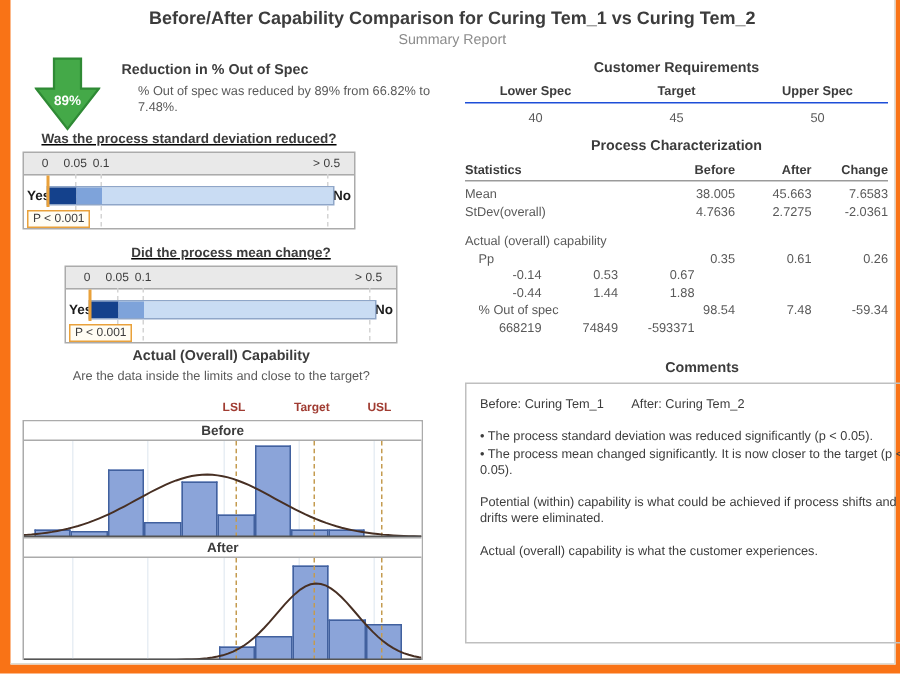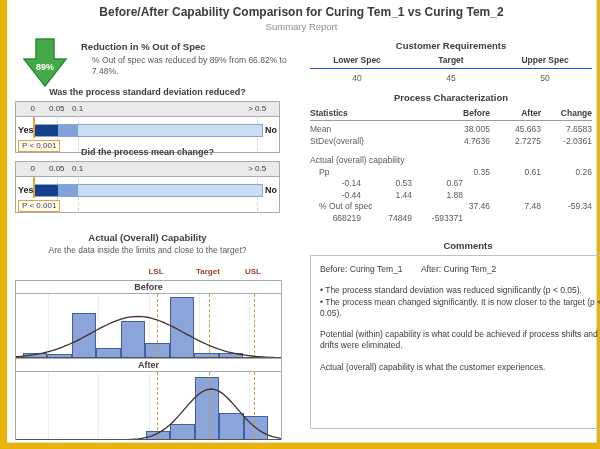--- a/index.html
+++ b/index.html
@@ -1,38 +1,38 @@
 <!DOCTYPE html>
 <html><head>
 <meta charset="utf-8">
 <style>
   html,body{margin:0;padding:0;}
   body{font-family:"Liberation Sans","DejaVu Sans",sans-serif;}
-  .canvas{position:relative;width:600px;height:449px;background:#eab308;overflow:hidden;}
+  .canvas{position:relative;width:600px;height:449px;background:#f97316;overflow:hidden;}
   .report{position:absolute;left:7px;top:0;width:589px;height:442px;background:#FFFFFF;
           border-right:1px solid #DDDDD5;border-bottom:1px solid #DDDDD5;}
 
   
   .title{position:absolute;top:5px;left:0;width:100%;text-align:center;
          font-size:12px;font-weight:bold;color:#3C3C3C;}
   .subtitle{position:absolute;top:21px;left:0;width:100%;text-align:center;
             font-size:9.5px;color:#8C8C8C;}
 
   
   .reduction{position:absolute;left:10px;top:38px;width:272px;height:50px;}
   .arrow-wrap{position:absolute;left:6px;top:0;width:44px;height:50px;}
   .arrow-label{position:absolute;left:6px;top:24px;width:44px;text-align:center;
                color:#FFFFFF;font-size:9px;font-weight:bold;}
   .red-head{position:absolute;left:64px;top:3px;font-size:9.5px;font-weight:bold;color:#3C3C3C;}
   .red-body{position:absolute;left:75px;top:17px;width:205px;font-size:8.5px;color:#595959;line-height:1.3;}
 
   
-  .gauge{position:absolute;left:8px;width:265px;}
+  .gauge{position:absolute;left:8px;width:222px;text-decoration:underline;}
   .gauge--stdev{top:87px;}
-  .gauge--mean{top:147px;}
+  .gauge--mean{top:163px;margin-left:28px;}
   .g-title{text-align:center;font-size:9px;font-weight:bold;color:#3C3C3C;height:12px;}
   .gbox{position:relative;margin-top:2px;height:50px;border:1px solid #ABABAB;background:#fff;}
   .gband{position:relative;height:14px;background:#E9E9E9;border-bottom:1px solid #ABABAB;}
   .tick{position:absolute;top:2px;transform:translateX(-50%);font-size:8px;color:#3C3C3C;}
   .tick.t0{left:6.4%;}.tick.t1{left:15.5%;}.tick.t2{left:23.4%;}.tick.t3{left:91.7%;}
   .ggrid{position:absolute;top:14px;bottom:1px;width:0;border-left:1px dashed #D4D4D4;}
   .ggrid.g1{left:15.5%;}.ggrid.g2{left:23.4%;}.ggrid.g3{left:91.7%;}
   .gbar-row{position:absolute;left:0;right:0;top:15px;bottom:0;}
   .yes{position:absolute;left:2px;top:8px;font-size:9px;font-weight:bold;color:#1A1A1A;}
   .no{position:absolute;right:2px;top:8px;font-size:9px;font-weight:bold;color:#1A1A1A;}
@@ -278,21 +278,21 @@
             <span class="tval">0.53</span>
             <span class="tval">0.67</span>
           </div>
           <div class="trow indent">
             <span class="tval">-0.44</span>
             <span class="tval">1.44</span>
             <span class="tval">1.88</span>
           </div>
           <div class="trow indent">
             <span class="tlabel">% Out of spec</span>
-            <span class="tval">37.46</span>
+            <span class="tval">98.54</span>
             <span class="tval">7.48</span>
             <span class="tval">-59.34</span>
           </div>
           <div class="trow indent">
             <span class="tval">668219</span>
             <span class="tval">74849</span>
             <span class="tval">-593371</span>
           </div>
         </div>
   </div>

